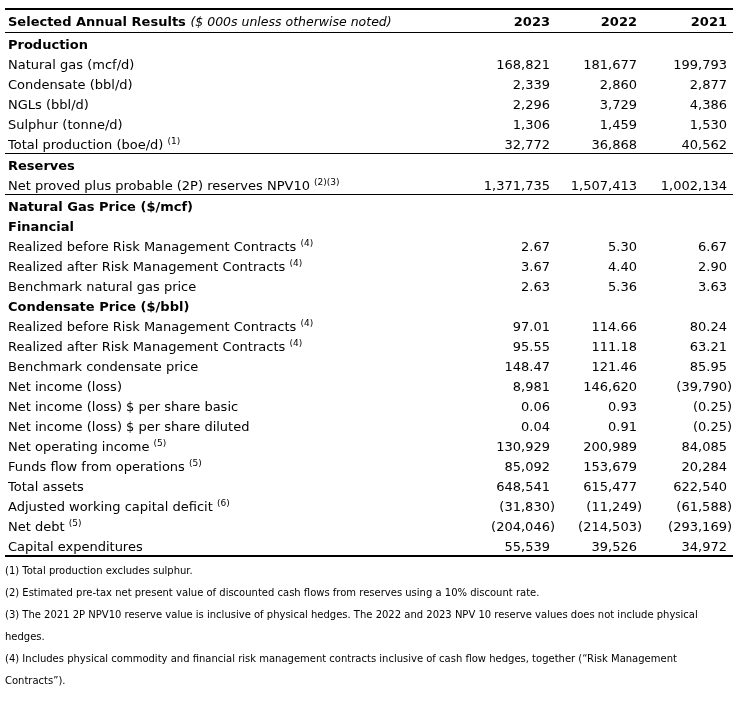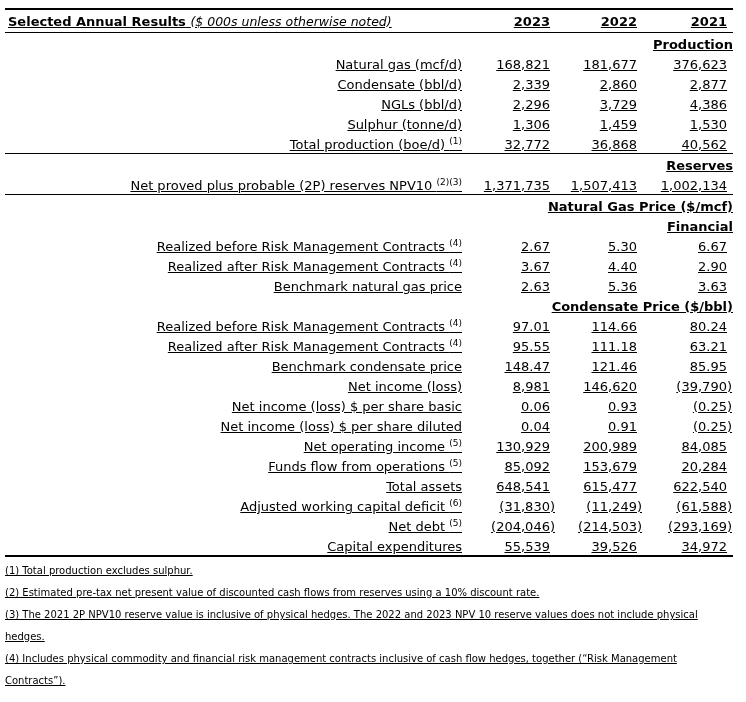--- a/index.html
+++ b/index.html
@@ -8,21 +8,20 @@
     background: #ffffff;
     color: #000000;
     font-family: "DejaVu Sans", "Liberation Sans", sans-serif;
   }
   .page {
     position: relative;
     width: 746px;
     height: 702px;
     background: #ffffff;
     overflow: hidden;
-    text-decoration: underline;
   }
   table.results {
     border-collapse: collapse;
     table-layout: fixed;
     width: 728px;
     margin: 8px 0 0 5px;
     border-top: 2px solid #000;
     border-bottom: 2px solid #000;
   }
   col.c-label { width: 457px; }
@@ -48,21 +47,21 @@
   }
 
   tbody td {
     height: 19px;
     font-size: 13px;
     vertical-align: bottom;
     padding: 0 0 1px 0;
     white-space: nowrap;
     overflow: visible;
   }
-  td.label { text-align: right; padding-left: 3px; }
+  td.label { text-align: left; padding-left: 3px; }
   td.num { text-align: right; padding-right: 6px; font-variant-numeric: tabular-nums; }
   td.num.neg { padding-right: 1px; }
   tr.section td { font-weight: bold; }
   tr.rule td { border-bottom: 1px solid #000; margin-left: 40px; }
   sup.fnref {
     font-size: 9px;
     line-height: 0;
     vertical-align: baseline;
     position: relative;
     top: -5px;
@@ -103,21 +102,21 @@
     </thead>
     <tbody>
 
     <tr class="section">
           <td colspan="4" class="label">Production</td>
         </tr>
         <tr>
           <td class="label">Natural gas (mcf/d)</td>
           <td class="num">168,821</td>
           <td class="num">181,677</td>
-          <td class="num">376,623</td>
+          <td class="num">199,793</td>
         </tr>
         <tr>
           <td class="label">Condensate (bbl/d)</td>
           <td class="num">2,339</td>
           <td class="num">2,860</td>
           <td class="num">2,877</td>
         </tr>
         <tr>
           <td class="label">NGLs (bbl/d)</td>
           <td class="num">2,296</td>

